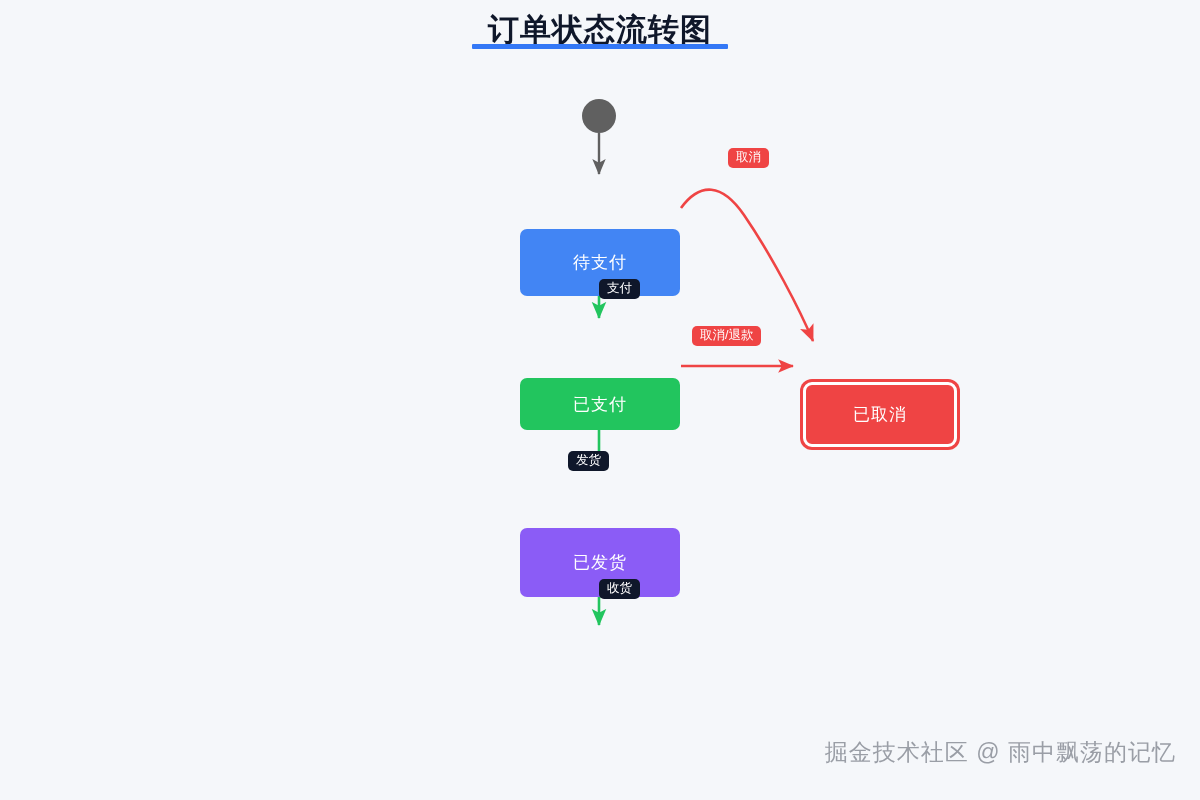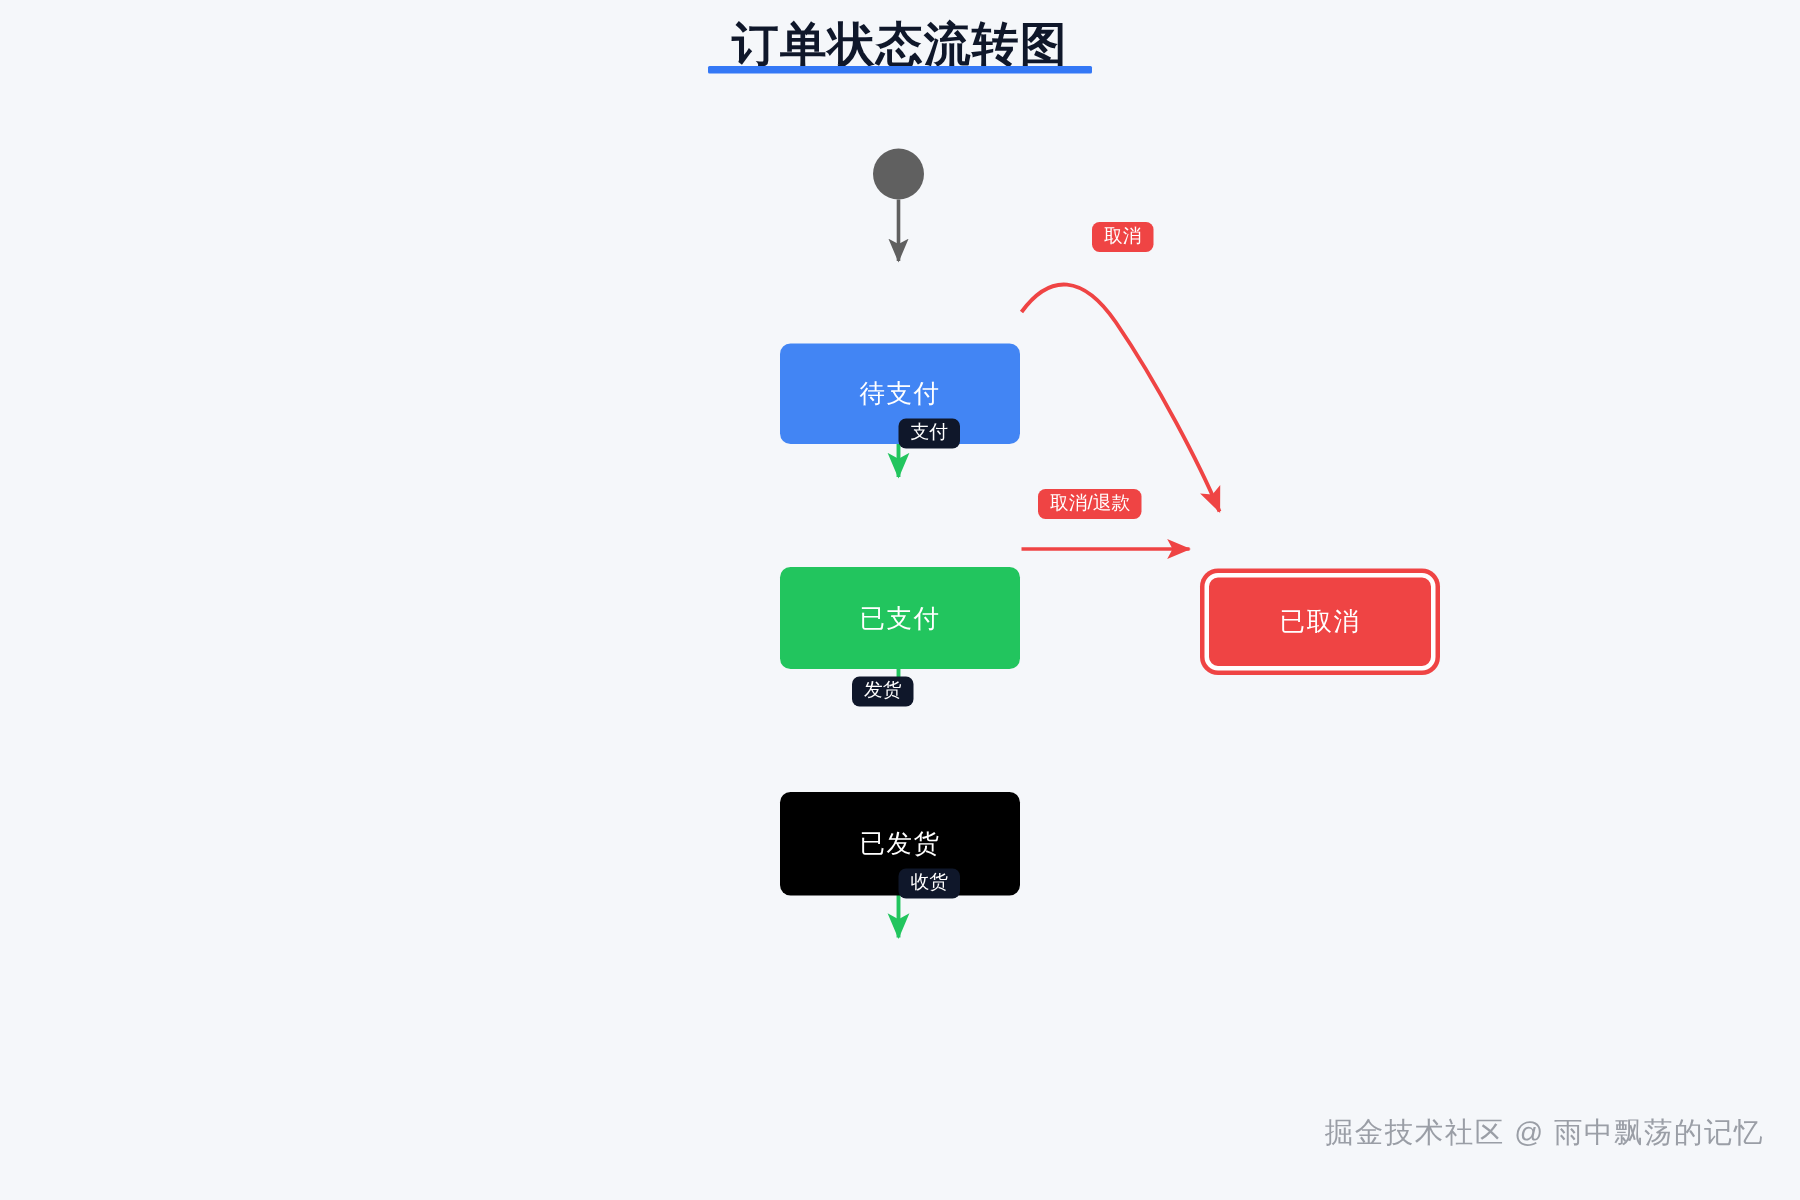--- a/index.html
+++ b/index.html
@@ -64,21 +64,21 @@
     align-items: center;
     justify-content: center;
     color: #ffffff;
     font-size: 17px;
     letter-spacing: 1px;
     border-radius: 7px;
     margin-top: 48px;
   }
   .node-pending   { background: #4285f4; }
   .node-paid      { background: #22c55e; }
-  .node-shipped   { background: #000000; }
+  .node-shipped   { background: #8b5cf6; }
   .node-cancelled { background: #ef4444; }
   .node-completed { background: #22c55e; }
 
   
   .node.terminal {
     border: 3px solid #ffffff;
     border-radius: 9px;
   }
   .node.terminal.node-cancelled { box-shadow: 0 0 0 3px #ef4444; }
   .node.terminal.node-completed { box-shadow: 0 0 0 3px #22c55e; }
@@ -111,21 +111,21 @@
   }
   .label-green { background: #0f172a; font-family: Liberation Serif, serif; }
   .label-red   { background: #ef4444; }
 
   
   #watermark {
     position: absolute;
     right: 24px;
     bottom: 32px;
     color: #9a9ea6;
-    font-size: 19px;
+    font-size: 23px;
     letter-spacing: 1px;
     white-space: nowrap;
   }
 </style>
 </head>
 <body style="background: rgb(245, 247, 250);">
 
 <div id="stage">
 
   <div id="title-block">
@@ -158,21 +158,21 @@
 
     <path d="M681,208 C700,182 722,183 744,215 C772,256 800,310 813,341" stroke="#ef4444" stroke-width="2.6" fill="none" marker-end="url(#arrow-red)"></path>
   </svg>
 
   <div id="start-node"></div>
 
   <div class="node node-pending" style="left:520px; top:181px; width:160px; height:67px;">
     <span>待支付</span>
   </div>
 
-  <div class="node node-paid" style="left:520px; top:330px; width:160px; height:68px;">
+  <div class="node node-paid" style="left:520px; top:330px; width:160px; height:52px;">
     <span>已支付</span>
   </div>
 
   <div class="node node-shipped" style="left:520px; top:480px; width:160px; height:69px;">
     <span>已发货</span>
   </div>
 
 
   <div class="node node-cancelled terminal" style="left:803px; top:334px; width:154px; height:65px;">
     <span>已取消</span>

